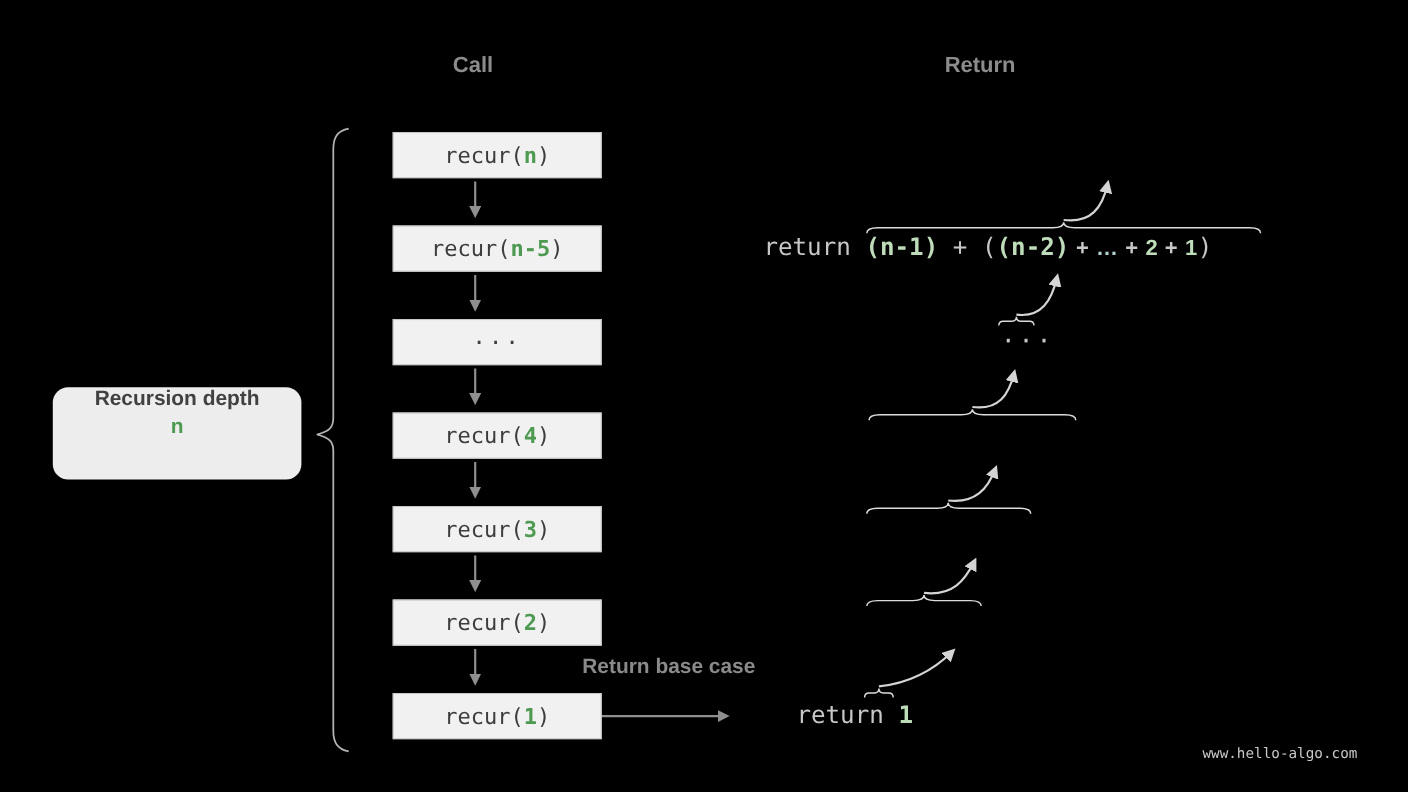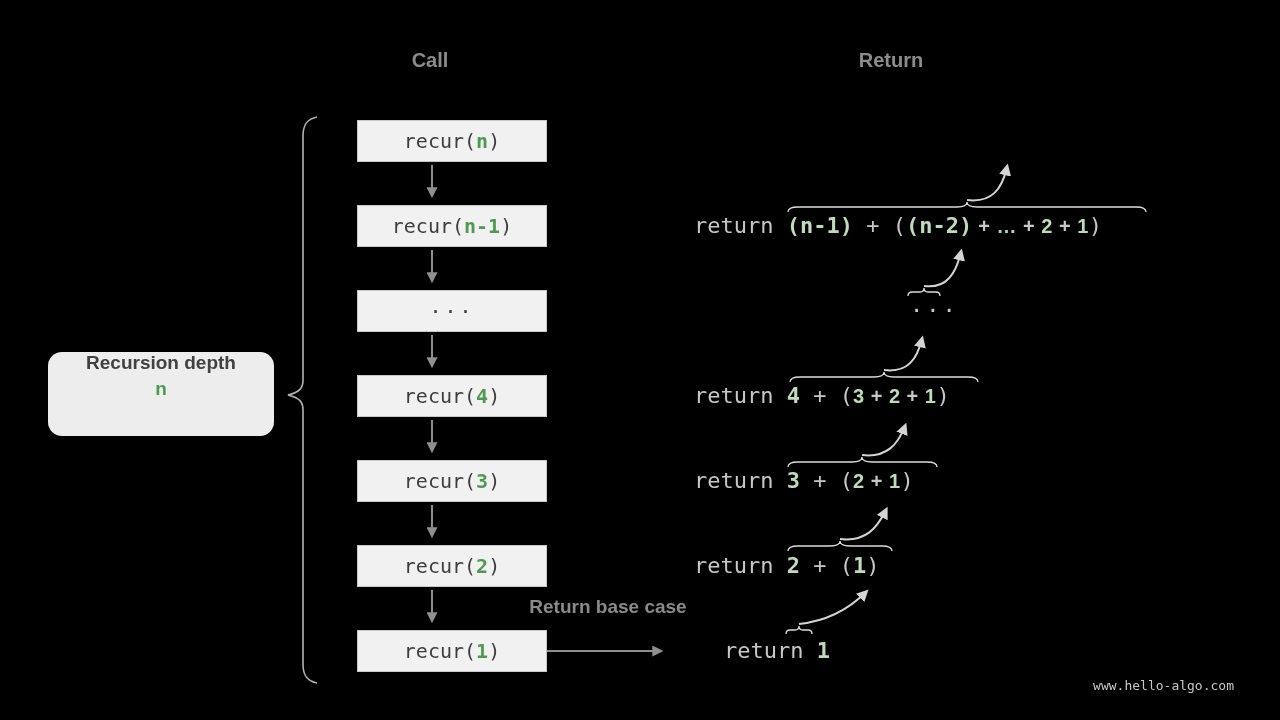--- a/index.html
+++ b/index.html
@@ -99,42 +99,39 @@
 
   <div class="depth-box">
     <div class="l1">Recursion depth</div>
     <div class="l2">n</div>
   </div>
 
   <div class="call-box" style="top:120px;">
     <span>recur(</span><span class="arg">n</span><span>)</span>
   </div>
   <div class="call-box" style="top:205px;">
-    <span>recur(</span><span class="arg">n-1</span><span>)</span>
+    <span>recur(</span><span class="arg">n-5</span><span>)</span>
   </div>
   <div class="call-box" style="top:290px;">
     <span style="letter-spacing:3px;">···</span><span class="arg"></span><span></span>
   </div>
   <div class="call-box" style="top:375px;">
     <span>recur(</span><span class="arg">4</span><span>)</span>
   </div>
   <div class="call-box" style="top:460px;">
     <span>recur(</span><span class="arg">3</span><span>)</span>
   </div>
   <div class="call-box" style="top:545px;">
     <span>recur(</span><span class="arg">2</span><span>)</span>
   </div>
   <div class="call-box" style="top:630px;">
     <span>recur(</span><span class="arg">1</span><span>)</span>
   </div>
 
   <div class="ret-row" style="top:226px;"><span class="tok g">return </span><span class="tok gn">(n-1)</span><span class="tok g"> + (</span><span class="tok gn">(n-2)</span><span class="tok g sm"> + </span><span class="tok dt sm">…</span><span class="tok g sm"> + </span><span class="tok gn sm">2</span><span class="tok g sm"> + </span><span class="tok gn sm">1</span><span class="tok g">)</span></div>
   <div class="ret-row" style="top:311px;left:910px;"><span class="tok g dots">···</span></div>
-  <div class="ret-row" style="top:396px;"><span class="tok g">return </span><span class="tok gn">4</span><span class="tok g"> + (</span><span class="tok gn sm">3</span><span class="tok g sm"> + </span><span class="tok gn sm">2</span><span class="tok g sm"> + </span><span class="tok gn sm">1</span><span class="tok g">)</span></div>
-  <div class="ret-row" style="top:481px;"><span class="tok g">return </span><span class="tok gn">3</span><span class="tok g"> + (</span><span class="tok gn sm">2</span><span class="tok g sm"> + </span><span class="tok gn sm">1</span><span class="tok g">)</span></div>
-  <div class="ret-row" style="top:566px;"><span class="tok g">return </span><span class="tok gn">2</span><span class="tok g"> + (</span><span class="tok gn">1</span><span class="tok g">)</span></div>
   <div class="ret-row" style="top:651px;margin-left:30px;"><span class="tok g">return </span><span class="tok gn">1</span></div>
 
   <div class="trigger-label" style="left:608px;top:607px;">Return base case</div>
 
   <div class="watermark">www.hello-algo.com</div>
 
 </div>
 
 </body></html>

